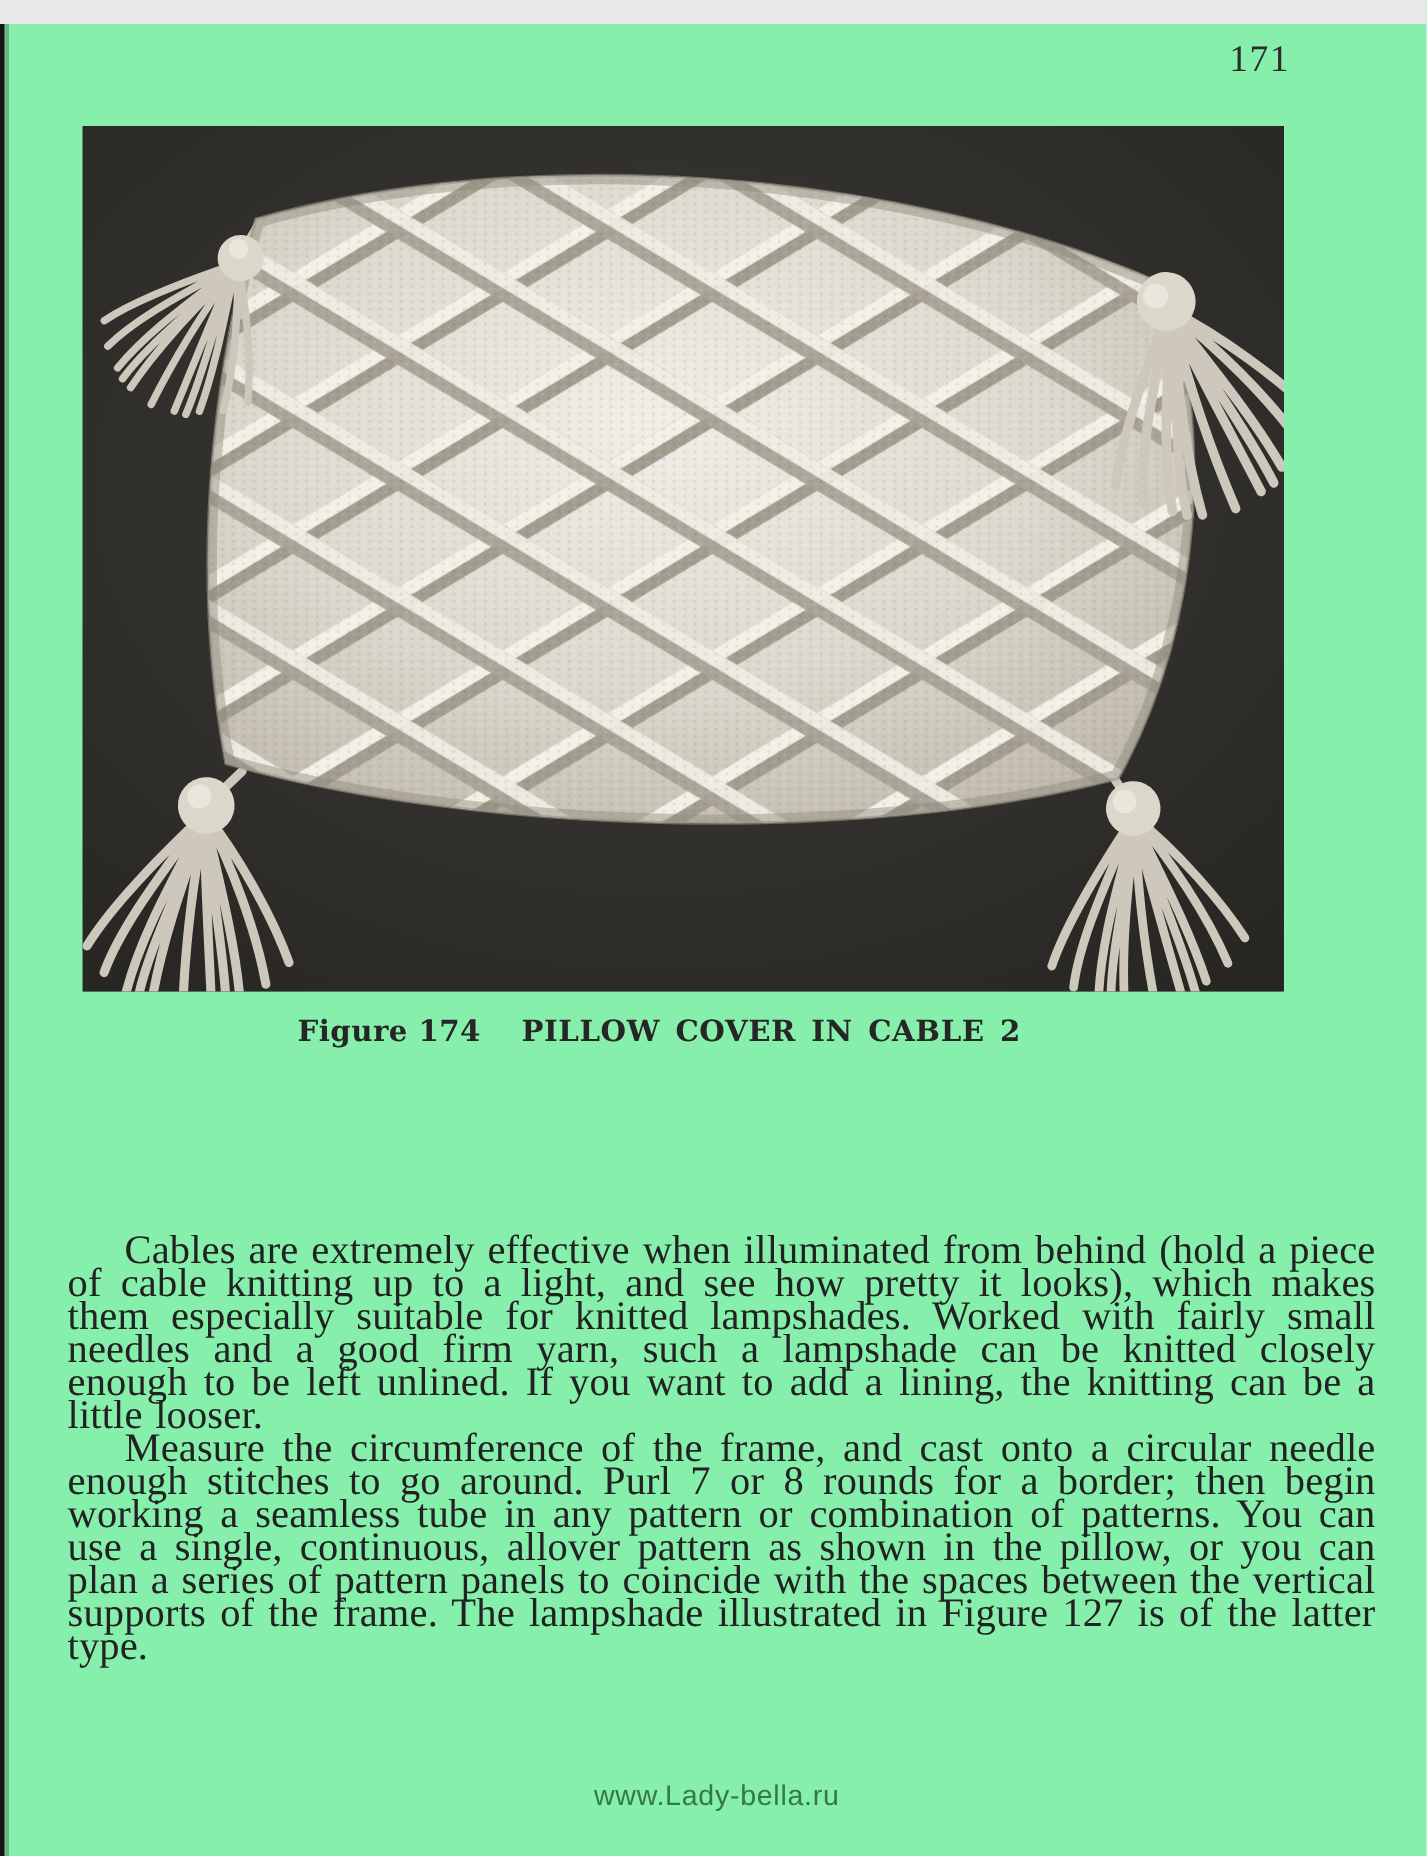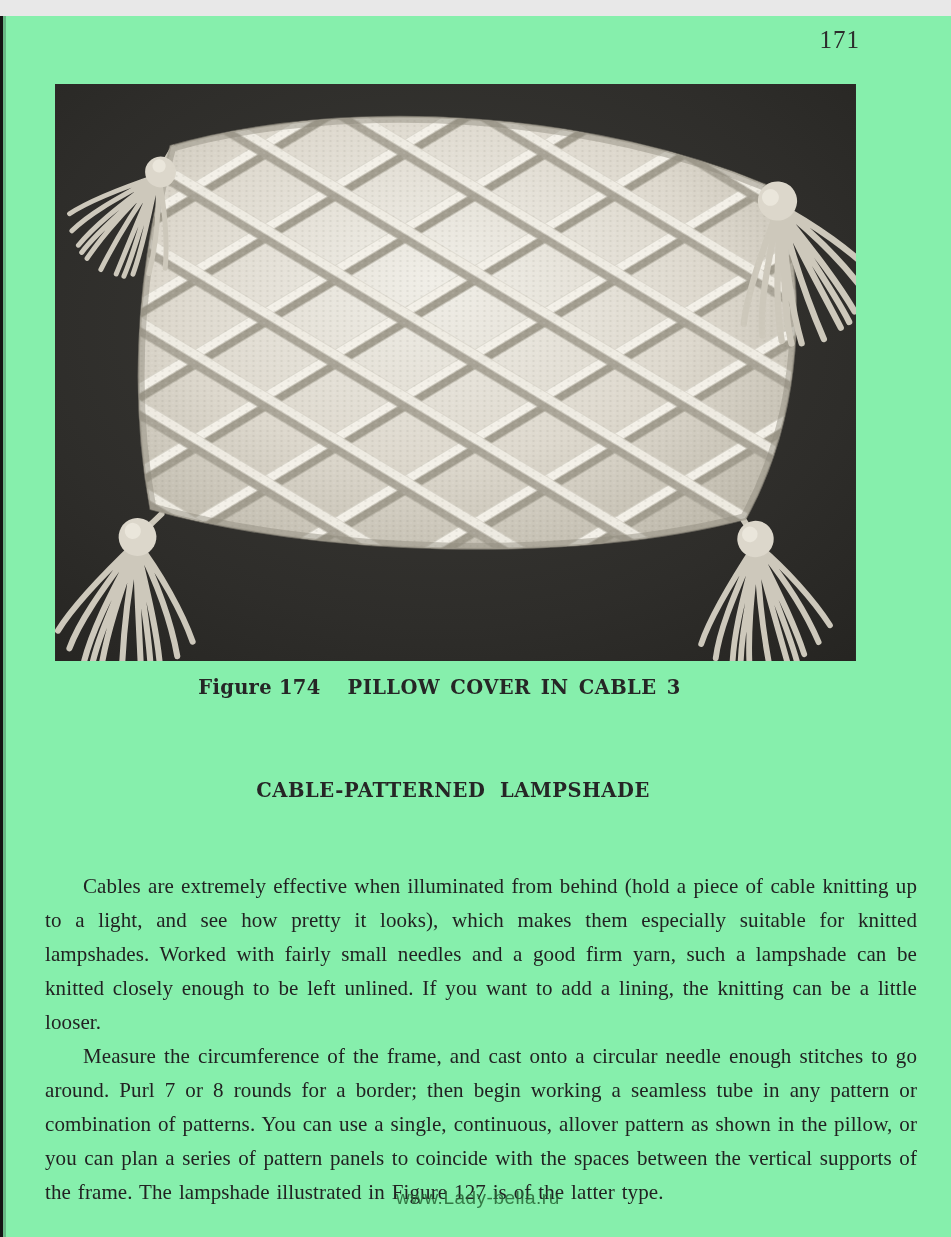--- a/index.html
+++ b/index.html
@@ -43,22 +43,22 @@
   .heading {
     position:absolute; top:763px; left:45px; width:872px; margin:0;
     text-align:center;
     font-family:"DejaVu Serif", serif;
     font-weight:bold; font-size:19.5px; color:#262626;
     letter-spacing:0.6px; word-spacing:7px;
     transform:translateX(-28px);
     white-space:nowrap;
   }
   .body-text {
-    position:absolute; top:853px; left:45px; width:872px;
-    font-size:21px; line-height:34px;
+    position:absolute; top:806px; left:45px; width:872px;
+    font-size:27px; line-height:22px;
     text-align:justify;
     color:#222;
     letter-spacing:0.1px; word-spacing:1.5px;
   }
   .body-text p { margin:0; text-indent:38px; }
   .watermark {
     position:absolute; left:396px; top:1171px;
     font-family:"Liberation Sans", sans-serif;
     font-size:19px; letter-spacing:0.5px;
     color:rgba(38,100,52,0.85);
@@ -128,24 +128,23 @@
       <use href="#pillowPath" fill="none" stroke="#9a9587" stroke-width="2" opacity="0.6"></use>
 
       <use href="#tassel" transform="translate(105,88) rotate(32) scale(1.1)"></use>
       <use href="#tassel" transform="translate(722,117) rotate(-18) scale(1.4)"></use>
       <use href="#tassel" transform="translate(82,453) rotate(7) scale(1.35)"></use>
       <use href="#tassel" transform="translate(700,455) rotate(-6) scale(1.3)"></use>
     </svg>
   </figure>
 
   <div class="caption">
-    <span class="cap-label">Figure 174</span><span class="cap-title">PILLOW COVER IN CABLE 3</span>
+    <span class="cap-label">Figure 174</span><span class="cap-title">PILLOW COVER IN CABLE 2</span>
   </div>
 
-  <h2 class="heading">CABLE-PATTERNED LAMPSHADE</h2>
 
   <div class="body-text">
     <p>Cables are extremely effective when illuminated from behind (hold a piece of cable knitting up to a light, and see how pretty it looks), which makes them especially suitable for knitted lampshades. Worked with fairly small needles and a good firm yarn, such a lampshade can be knitted closely enough to be left unlined. If you want to add a lining, the knitting can be a little looser.</p>
     <p>Measure the circumference of the frame, and cast onto a circular needle enough stitches to go around. Purl 7 or 8 rounds for a border; then begin working a seamless tube in any pattern or combination of patterns. You can use a single, continuous, allover pattern as shown in the pillow, or you can plan a series of pattern panels to coincide with the spaces between the vertical supports of the frame. The lampshade illustrated in Figure 127 is of the latter type.</p>
   </div>
 
   <div class="watermark">www.Lady-bella.ru</div>
 
 </div>
 

